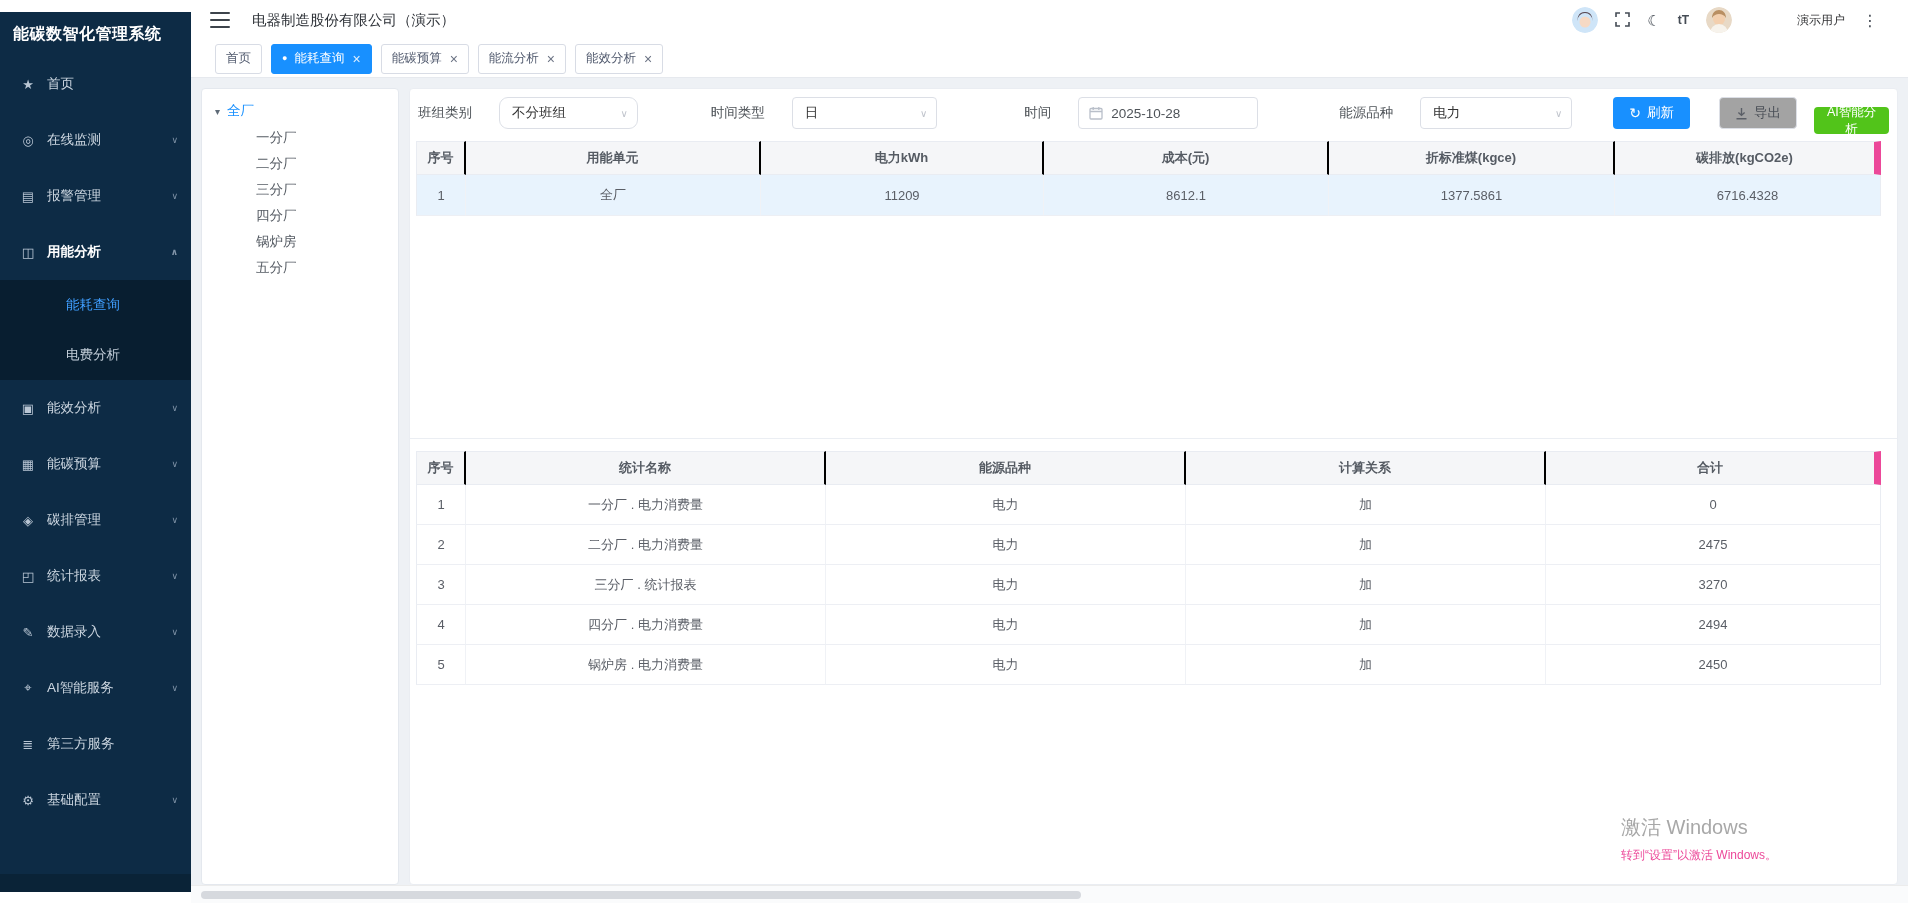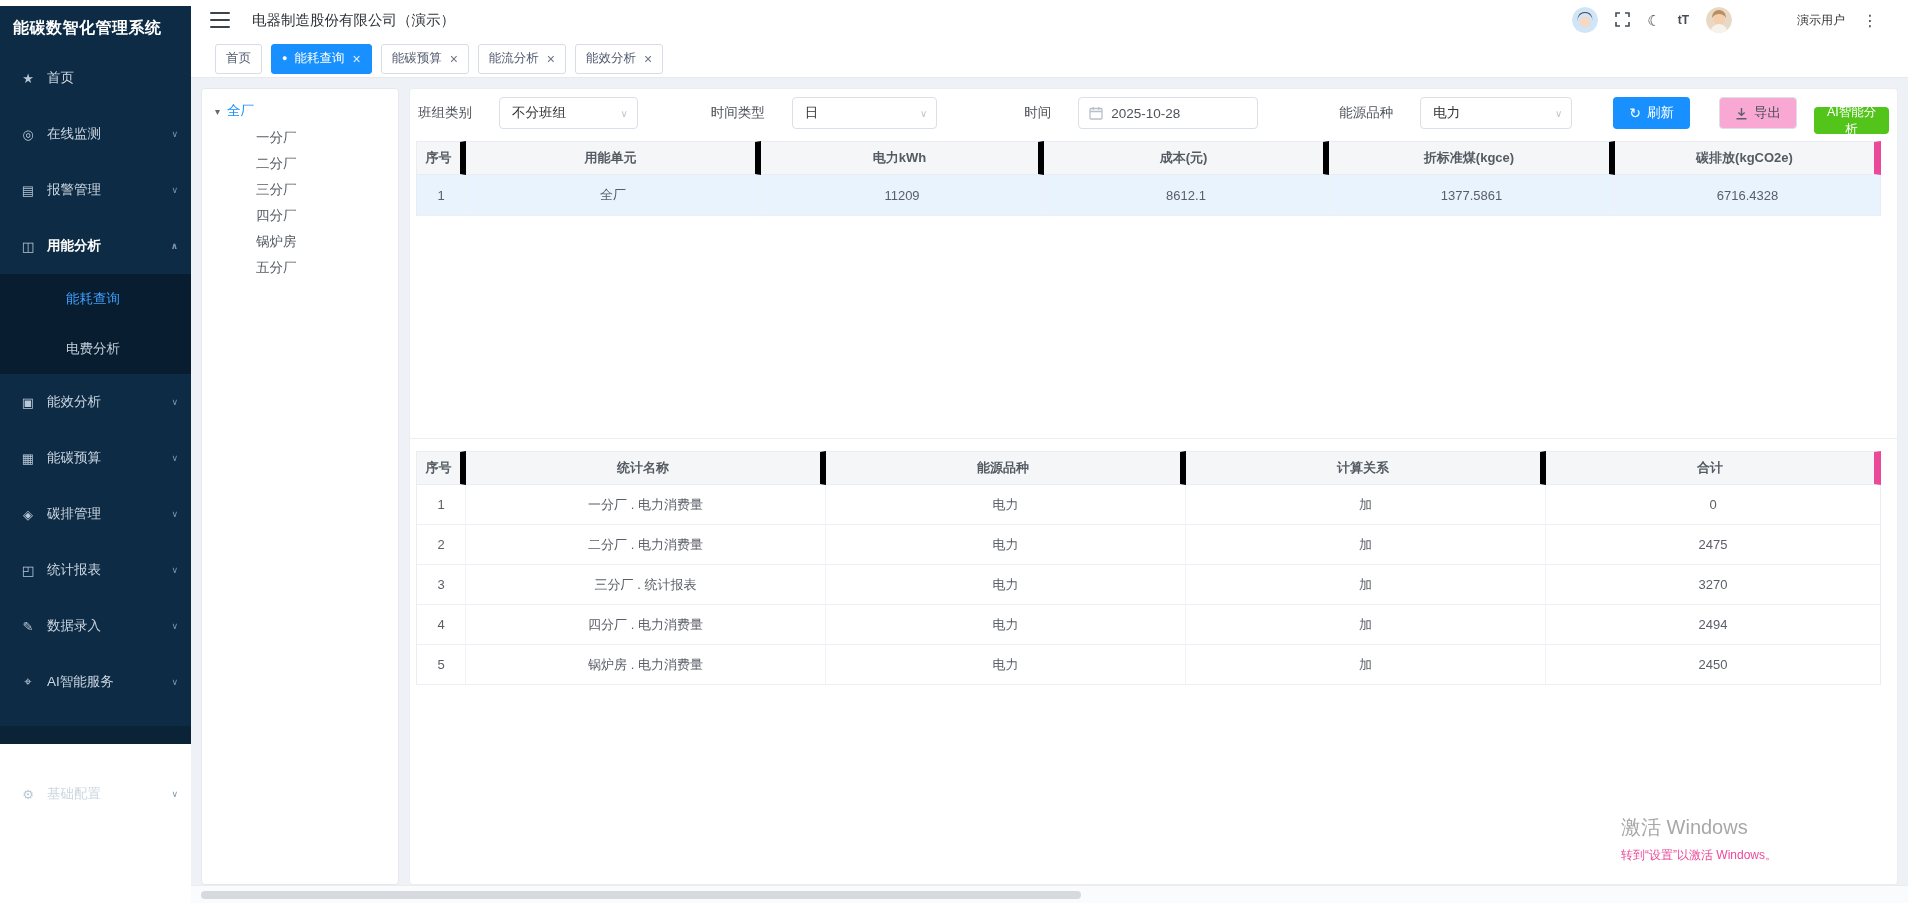--- a/index.html
+++ b/index.html
@@ -1,21 +1,21 @@
 <!DOCTYPE html>
 <html><head>
 <meta charset="utf-8">
 <style>
   * { margin:0; padding:0; box-sizing:border-box; }
   html,body { width:1908px; height:903px; overflow:hidden; }
   body { font-family:"Liberation Sans","DejaVu Sans",sans-serif; background:#fff; color:#303133; }
   .screen { position:relative; width:1908px; height:903px; background:#fff; overflow:hidden; }
 
   
-  .sidebar { position:absolute; left:0; top:6px; width:191px; height:738px; background:#0d2b45; z-index:5; }
+  .sidebar { position:absolute; left:0; top:12px; width:191px; height:880px; background:#0d2b45; z-index:5; }
   .logo { height:44px; display:flex; align-items:center; padding-left:13px; color:#fff; font-size:16px; font-weight:bold; letter-spacing:.5px; white-space:nowrap; }
   .side-item { position:relative; height:56px; display:flex; align-items:center; color:#ccd6e0; font-size:13.5px; cursor:pointer; }
   .side-item .s-icon { width:18px; margin-left:19px; margin-right:10px; font-size:13px; color:#b9c6d4; text-align:center; flex:0 0 auto; }
   .side-item .s-label { white-space:nowrap; }
   .side-item .s-expand { position:absolute; right:13px; font-size:9px; color:#8194a8; }
   .side-item.section-active { color:#fff; font-weight:bold; }
   .submenu { background:#081e30; }
   .sub-item { height:50px; display:flex; align-items:center; padding-left:66px; font-size:13.5px; color:#c2cdd8; cursor:pointer; }
   .sub-item.active { color:#409eff; }
   .sidebar-footer { position:absolute; left:0; bottom:0; width:191px; height:18px; background:#0a2337; }
@@ -49,31 +49,31 @@
 
   .main-panel { flex:1; margin-left:10px; height:100%; background:#fff; border:1px solid #eaedf2; border-radius:4px; position:relative; overflow:hidden; }
   .top-section { height:349px; padding-top:8px; }
   .filter-row { display:flex; align-items:center; padding:0 8px; height:32px;gap:17px; }
   .f-label { font-size:13.5px; color:#4e5358; margin-right:10px; white-space:nowrap; }
   .f-select { position:relative; height:32px; border:1px solid #dcdfe6; border-radius:4px; background:#fff; display:flex; align-items:center; padding:0 26px 0 12px; font-size:13.5px; color:#333; cursor:pointer; }
   .f-select .caret { position:absolute; right:9px; font-size:10px; color:#c0c4cc; }
   .w160{width:160px;} .w168{width:168px;} .w176{width:176px;}
   .date-input { width:214px; height:32px; border:1px solid #dcdfe6; border-radius:4px; background:#fff; display:flex; align-items:center; padding:0 10px; font-size:13.5px; color:#4e5358; cursor:pointer; }
   .date-input svg { margin-right:8px; flex:0 0 auto; }
-  .gap56{margin-right:56px;} .gap70{margin-right:70px;} .gap64{margin-right:64px;} .gap24{margin-right:24px;} .gap12{margin-right:12px;}
+  .gap56{margin-right:56px;border-radius:9px;} .gap70{margin-right:70px;} .gap64{margin-right:64px;} .gap24{margin-right:24px;} .gap12{margin-right:12px;}
   .btn { height:32px; border-radius:4px; display:flex; align-items:center; font-size:13.5px; padding:0 15px; cursor:pointer; white-space:nowrap; border:1px solid transparent; }
   .btn-refresh { background:#1890ff; color:#fff; }
   .btn-refresh .b-icon { margin-right:6px; font-size:14px; }
-  .btn-export { background:#f9a8d4; border-color:#dcdfe6; color:#4a4f57; }
+  .btn-export { background:#a3a3a3; border-color:#dcdfe6; color:#4a4f57; }
   .btn-export svg { margin-right:6px; }
   .btn-ai { margin-left:auto; margin-top:10px; align-self:flex-start; height:27px; background:#52c41a; color:#fff; border:none; border-radius:4px; font-size:12.5px; padding:0 12px; display:flex; align-items:center; cursor:pointer; }
 
   table { border-collapse:separate; border-spacing:0; table-layout:fixed; }
   .data-table { width:calc(100% - 22px); margin:12px 16px 0 6px; }
-  .data-table th { height:34px; background:#f5f6f8; border-top:1px solid #e9ecf2; border-bottom:1px solid #e9ecf2; border-right:6px solid #000000; font-size:13px; font-weight:600; color:#555b63; text-align:center; }
+  .data-table th { height:34px; background:#f5f6f8; border-top:1px solid #e9ecf2; border-bottom:1px solid #e9ecf2; border-right:2px solid #000000; font-size:13px; font-weight:600; color:#555b63; text-align:center; }
   .data-table th:first-child { border-left:1px solid #e9ecf2; }
   .data-table th:last-child { border-right:7px solid #ec4899; }
   .data-table td { height:41px; border-bottom:1px solid #edeff4; border-right:1px solid #f0f2f6; font-size:13px; color:#5a5e66; text-align:center; background:#fff; }
   .data-table td:first-child { border-left:1px solid #e9ecf2; }
   .data-table td:last-child { border-right:1px solid #e9ecf2; }
   .data-table tr.selected td { background:#e8f3fd; }
   .detail-table td { height:40px; }
 
   .detail-section { border-top:1px solid #ebeef3; }
   .detail-title { font-size:15px; font-weight:bold; color:#2f3338; padding:13px 0 6px 10px; }

